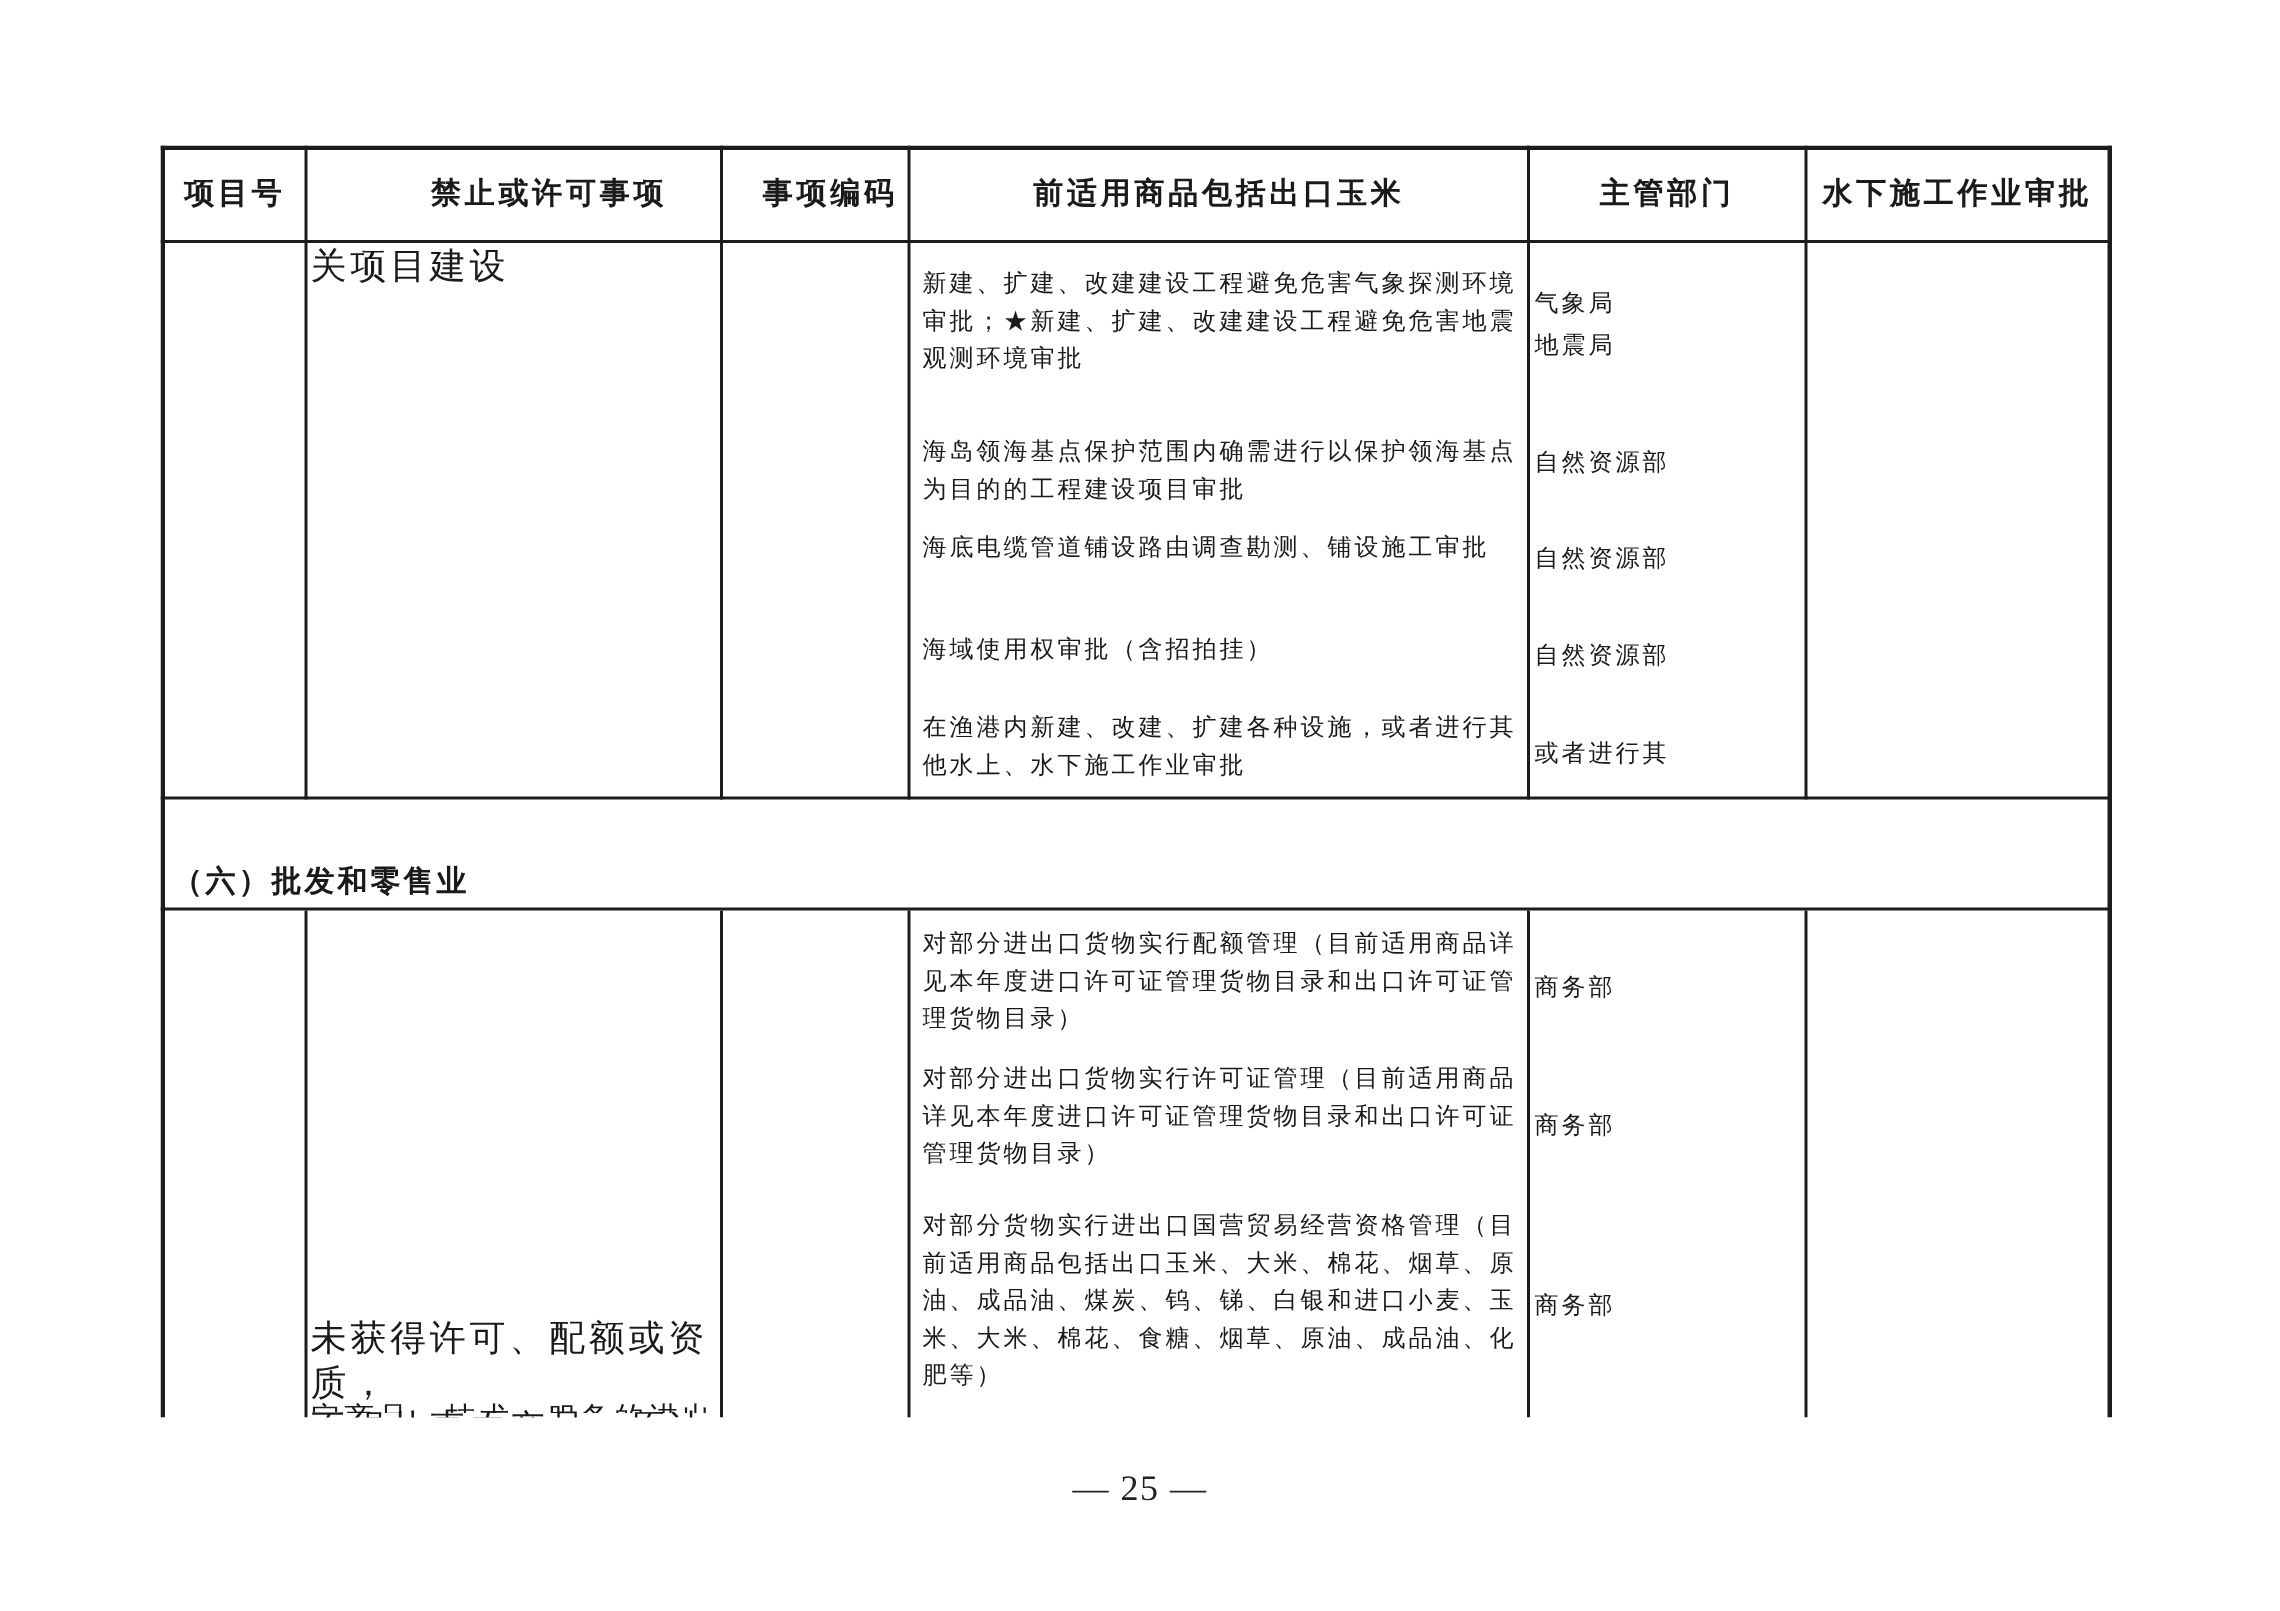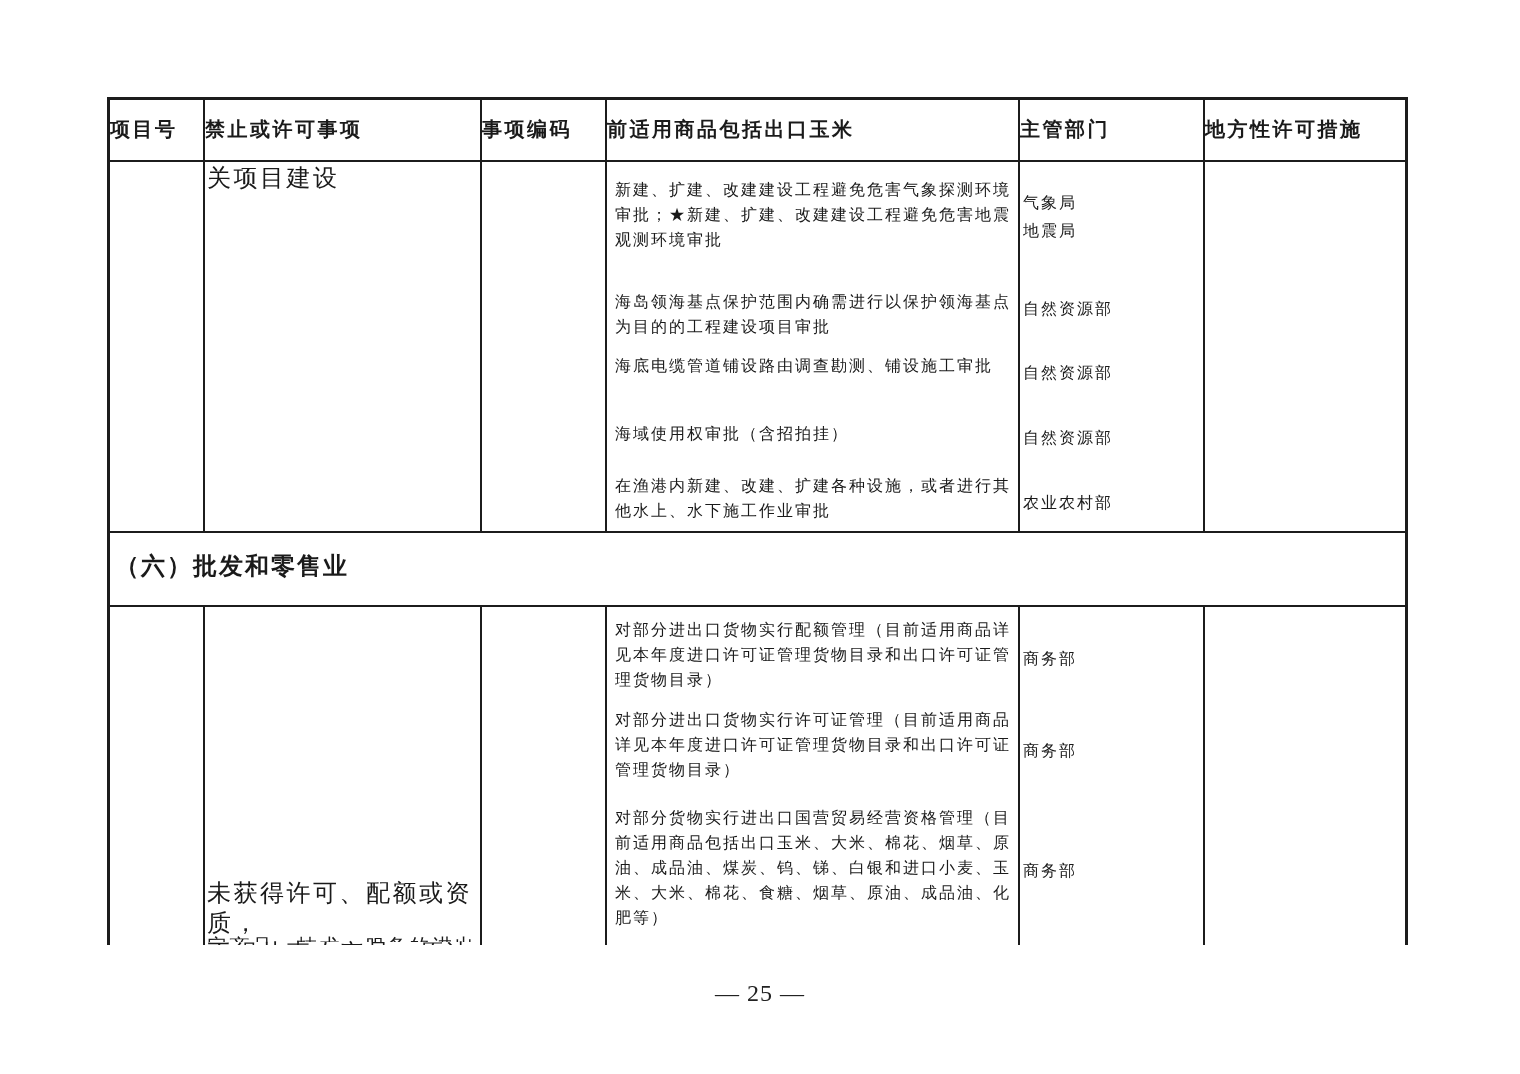--- a/index.html
+++ b/index.html
@@ -14,21 +14,21 @@
   #table{
     position:absolute;left:107px;top:97px;
     width:1301px;height:848px;
     overflow:hidden;
   }
   .line{position:absolute;background:#1c1c1c;}
   
   .hdr{
     position:absolute;top:17px;height:30px;
     font-size:20px;font-weight:bold;letter-spacing:2.5px;
-    line-height:30px;white-space:nowrap;
+    text-align:center;line-height:30px;white-space:nowrap;
   }
   
   .item{
     position:absolute;left:100px;width:278px;
     font-size:24px;letter-spacing:2.5px;line-height:30px;
     white-space:pre-line;
   }
   
   .desc{
     position:absolute;left:508px;width:406px;
@@ -36,22 +36,22 @@
     white-space:pre-line;
   }
   
   .dept{
     position:absolutel;left:916px;width:180px;
     position:absolute;
     font-size:16px;letter-spacing:2px;line-height:28px;
     white-space:pre-line;
   }
   .section-title{
-    position:absolute;left:8px;top:454px;
-    font-size:24px;font-weight:bold;letter-spacing:2px;
+    position:absolute;left:8px;top:476px;
+    font-size:20px;font-weight:bold;letter-spacing:2px;
     line-height:30px;white-space:nowrap;
   }
   .cutline{
     position:absolute;left:100px;top:838px;height:7px;width:278px;
     overflow:hidden;
   }
   .cutline span{
     display:block;
     font-size:20px;letter-spacing:2.5px;line-height:22px;
     white-space:nowrap;
@@ -87,40 +87,40 @@
     <div class="line" style="left:373px;top:510px;width:2px;height:338px;"></div>
     <div class="line" style="left:498px;top:510px;width:2px;height:338px;"></div>
     <div class="line" style="left:911px;top:510px;width:2px;height:338px;"></div>
     <div class="line" style="left:1096px;top:510px;width:2px;height:338px;"></div>
 
     <div class="hdr" style="left:3px;width:93px;">项目号</div>
     <div class="hdr" style="left:98px;width:322px;">禁止或许可事项</div>
     <div class="hdr" style="left:375px;width:143px;">事项编码</div>
     <div class="hdr" style="left:500px;width:411px;">前适用商品包括出口玉米</div>
     <div class="hdr" style="left:913px;width:183px;">主管部门</div>
-    <div class="hdr" style="left:1098px;width:200px;">地方性许可措施</div>
+    <div class="hdr" style="left:1098px;width:200px;">水下施工作业审批</div>
 
     <div class="item" style="top:66px;">关项目建设</div>
 
     <div class="desc" style="top:80px;">新建、扩建、改建建设工程避免危害气象探测环境
 审批；★新建、扩建、改建建设工程避免危害地震
 观测环境审批</div>
     <div class="desc" style="top:192px;">海岛领海基点保护范围内确需进行以保护领海基点
 为目的的工程建设项目审批</div>
     <div class="desc" style="top:256px;">海底电缆管道铺设路由调查勘测、铺设施工审批</div>
     <div class="desc" style="top:324px;">海域使用权审批（含招拍挂）</div>
     <div class="desc" style="top:376px;">在渔港内新建、改建、扩建各种设施，或者进行其
 他水上、水下施工作业审批</div>
 
     <div class="dept" style="left:916px;width:180px;top:92px;">气象局
 地震局</div>
     <div class="dept" style="left:916px;width:180px;top:198px;">自然资源部</div>
     <div class="dept" style="left:916px;width:180px;top:262px;">自然资源部</div>
     <div class="dept" style="left:916px;width:180px;top:327px;">自然资源部</div>
-    <div class="dept" style="left:916px;width:180px;top:392px;">农业农村部</div>
+    <div class="dept" style="left:916px;width:180px;top:392px;">或者进行其</div>
 
     <div class="section-title">（六）批发和零售业</div>
 
     <div class="item" style="top:781px;">未获得许可、配额或资质，
 不得从事农产品、原油等特</div>
     <div class="cutline">
       <span>定商品、技术、服务的进出</span>
     </div>
 
     <div class="desc" style="top:520px;">对部分进出口货物实行配额管理（目前适用商品详

